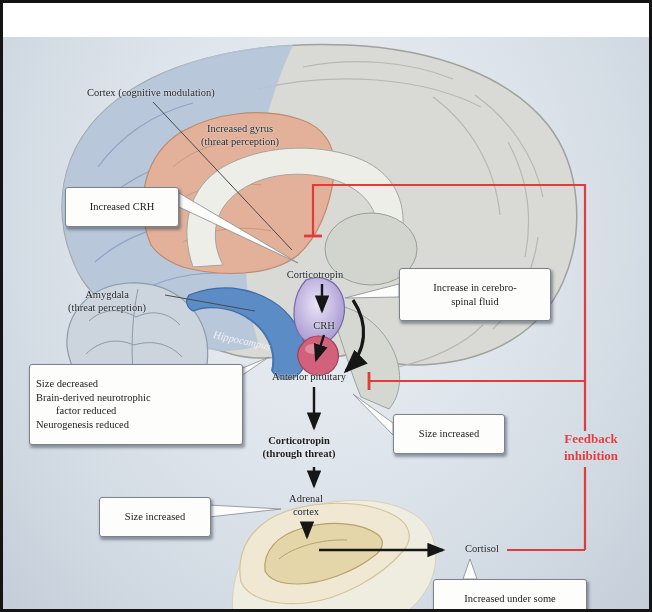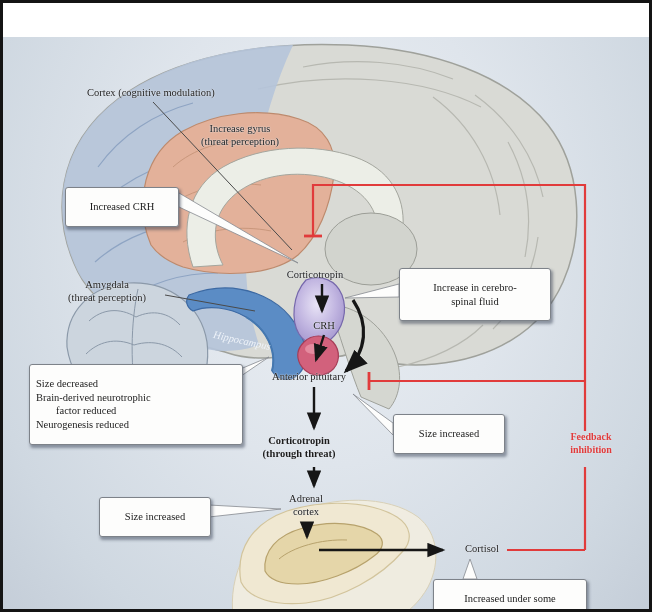--- a/index.html
+++ b/index.html
@@ -29,21 +29,21 @@
   .box .ln { display:block; }
   .box.leftalign { text-align:left; }
   .box .indent { padding-left:20px; }
   .hippo-lbl {
     position:absolute; left:190px; top:298px; width:98px;
     transform:rotate(12deg); font-style:italic; color:#eef3f9;
     font-size:10.5px; text-align:center; text-shadow:none;
   }
   .feedback-lbl {
     position:absolute; left:546px; top:394px; width:84px; text-align:center;
-    color:#e13b3b; font-weight:bold; font-size:10px; line-height:1.28;
+    color:#e13b3b; font-weight:bold; font-size:13px; line-height:1.28;
     text-shadow:0 0 2px rgba(236,240,245,.9);
   }
   .feedback-lbl .ln { display:block; }
 </style>
 </head>
 <body>
 
 <div class="frame">
   <div class="art">
 
@@ -169,25 +169,25 @@
 
       <g stroke="#4a4a4a" stroke-width="1" fill="none">
         <path d="M 150,65 L 289,213"></path>
         <path d="M 162,258 L 252,274"></path>
       </g>
     </svg>
 
     <div class="lbl left" style="left:84px; top:50px; width:170px;">Cortex (cognitive modulation)</div>
 
     <div class="lbl" style="left:163px; top:86px; width:148px;">
-      <span class="ln">Increase gyrus</span>
+      <span class="ln">Increased gyrus</span>
       <span class="ln">(threat perception)</span>
     </div>
 
-    <div class="lbl" style="left:38px; top:242px; width:132px;">
+    <div class="lbl" style="left:38px; top:252px; width:132px;">
       <span class="ln">Amygdala</span>
       <span class="ln">(threat perception)</span>
     </div>
 
     <div class="lbl" style="left:260px; top:232px; width:104px;">Corticotropin</div>
 
     <div class="lbl" style="left:303px; top:283px; width:36px;text-align:center;">CRH</div>
 
     <div class="hippo-lbl">Hippocampus</div>
 

